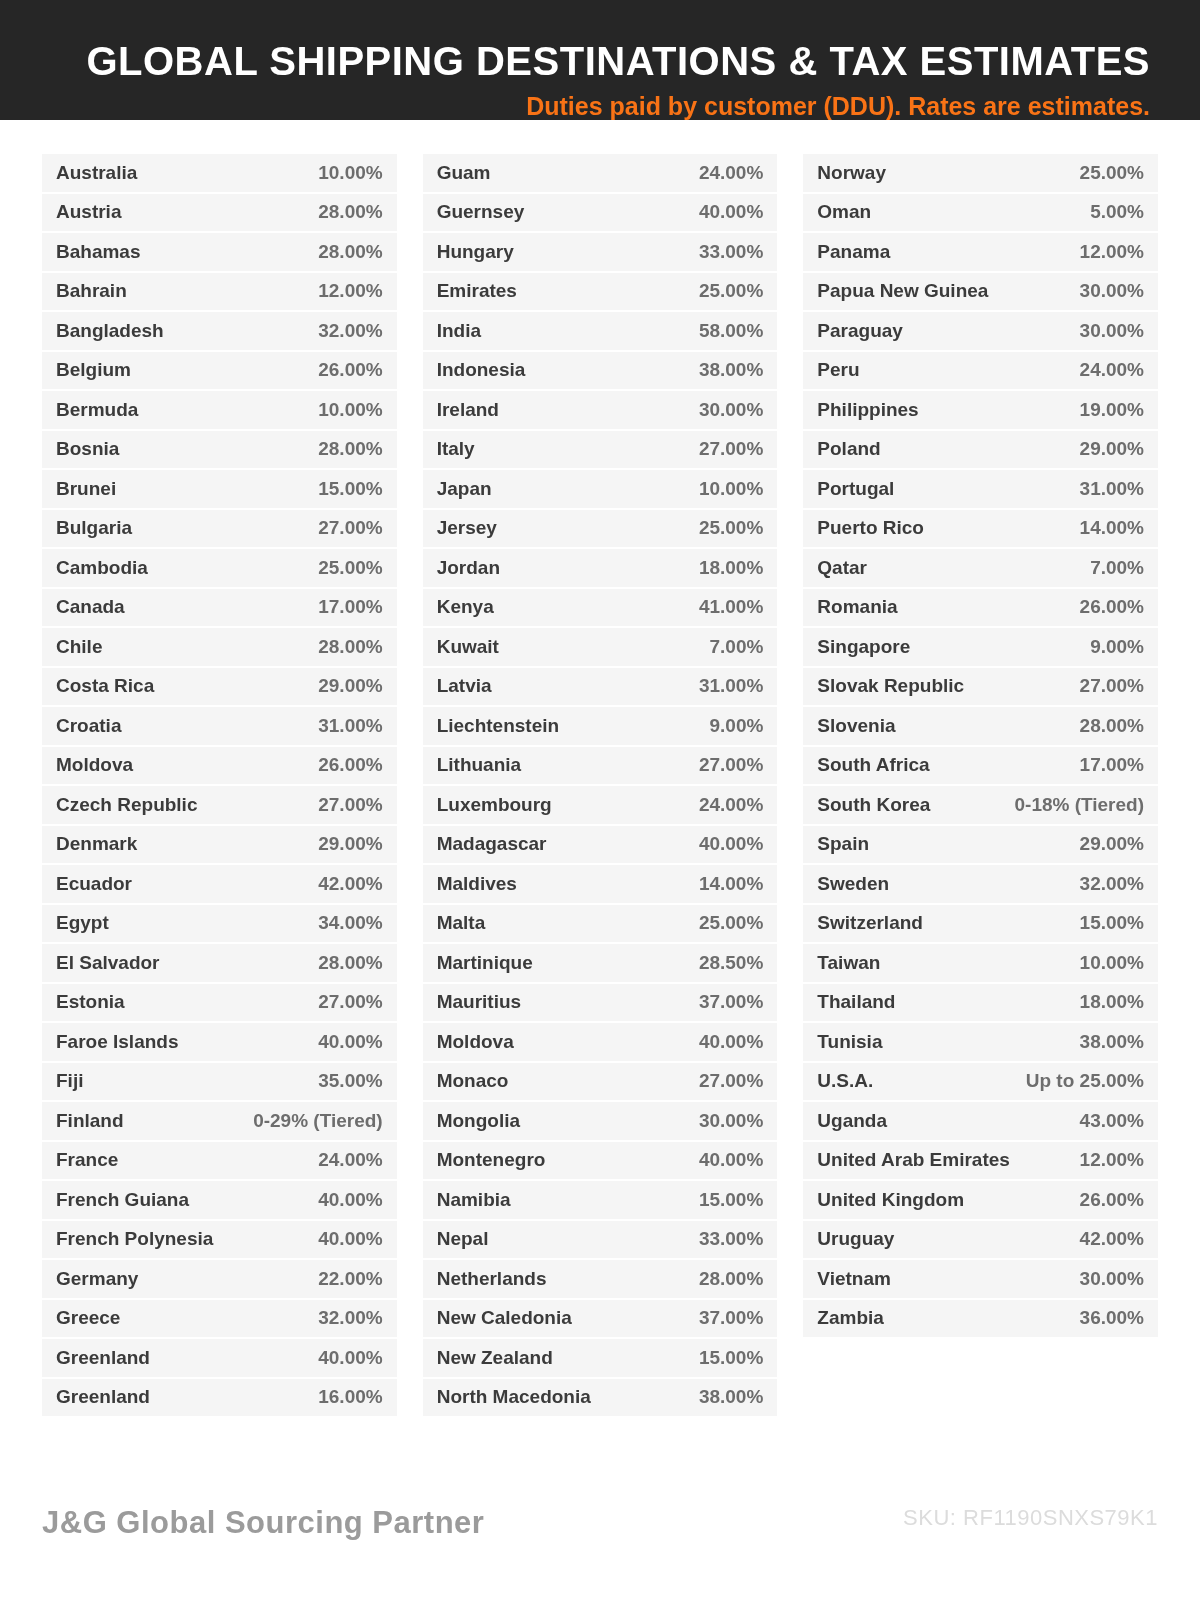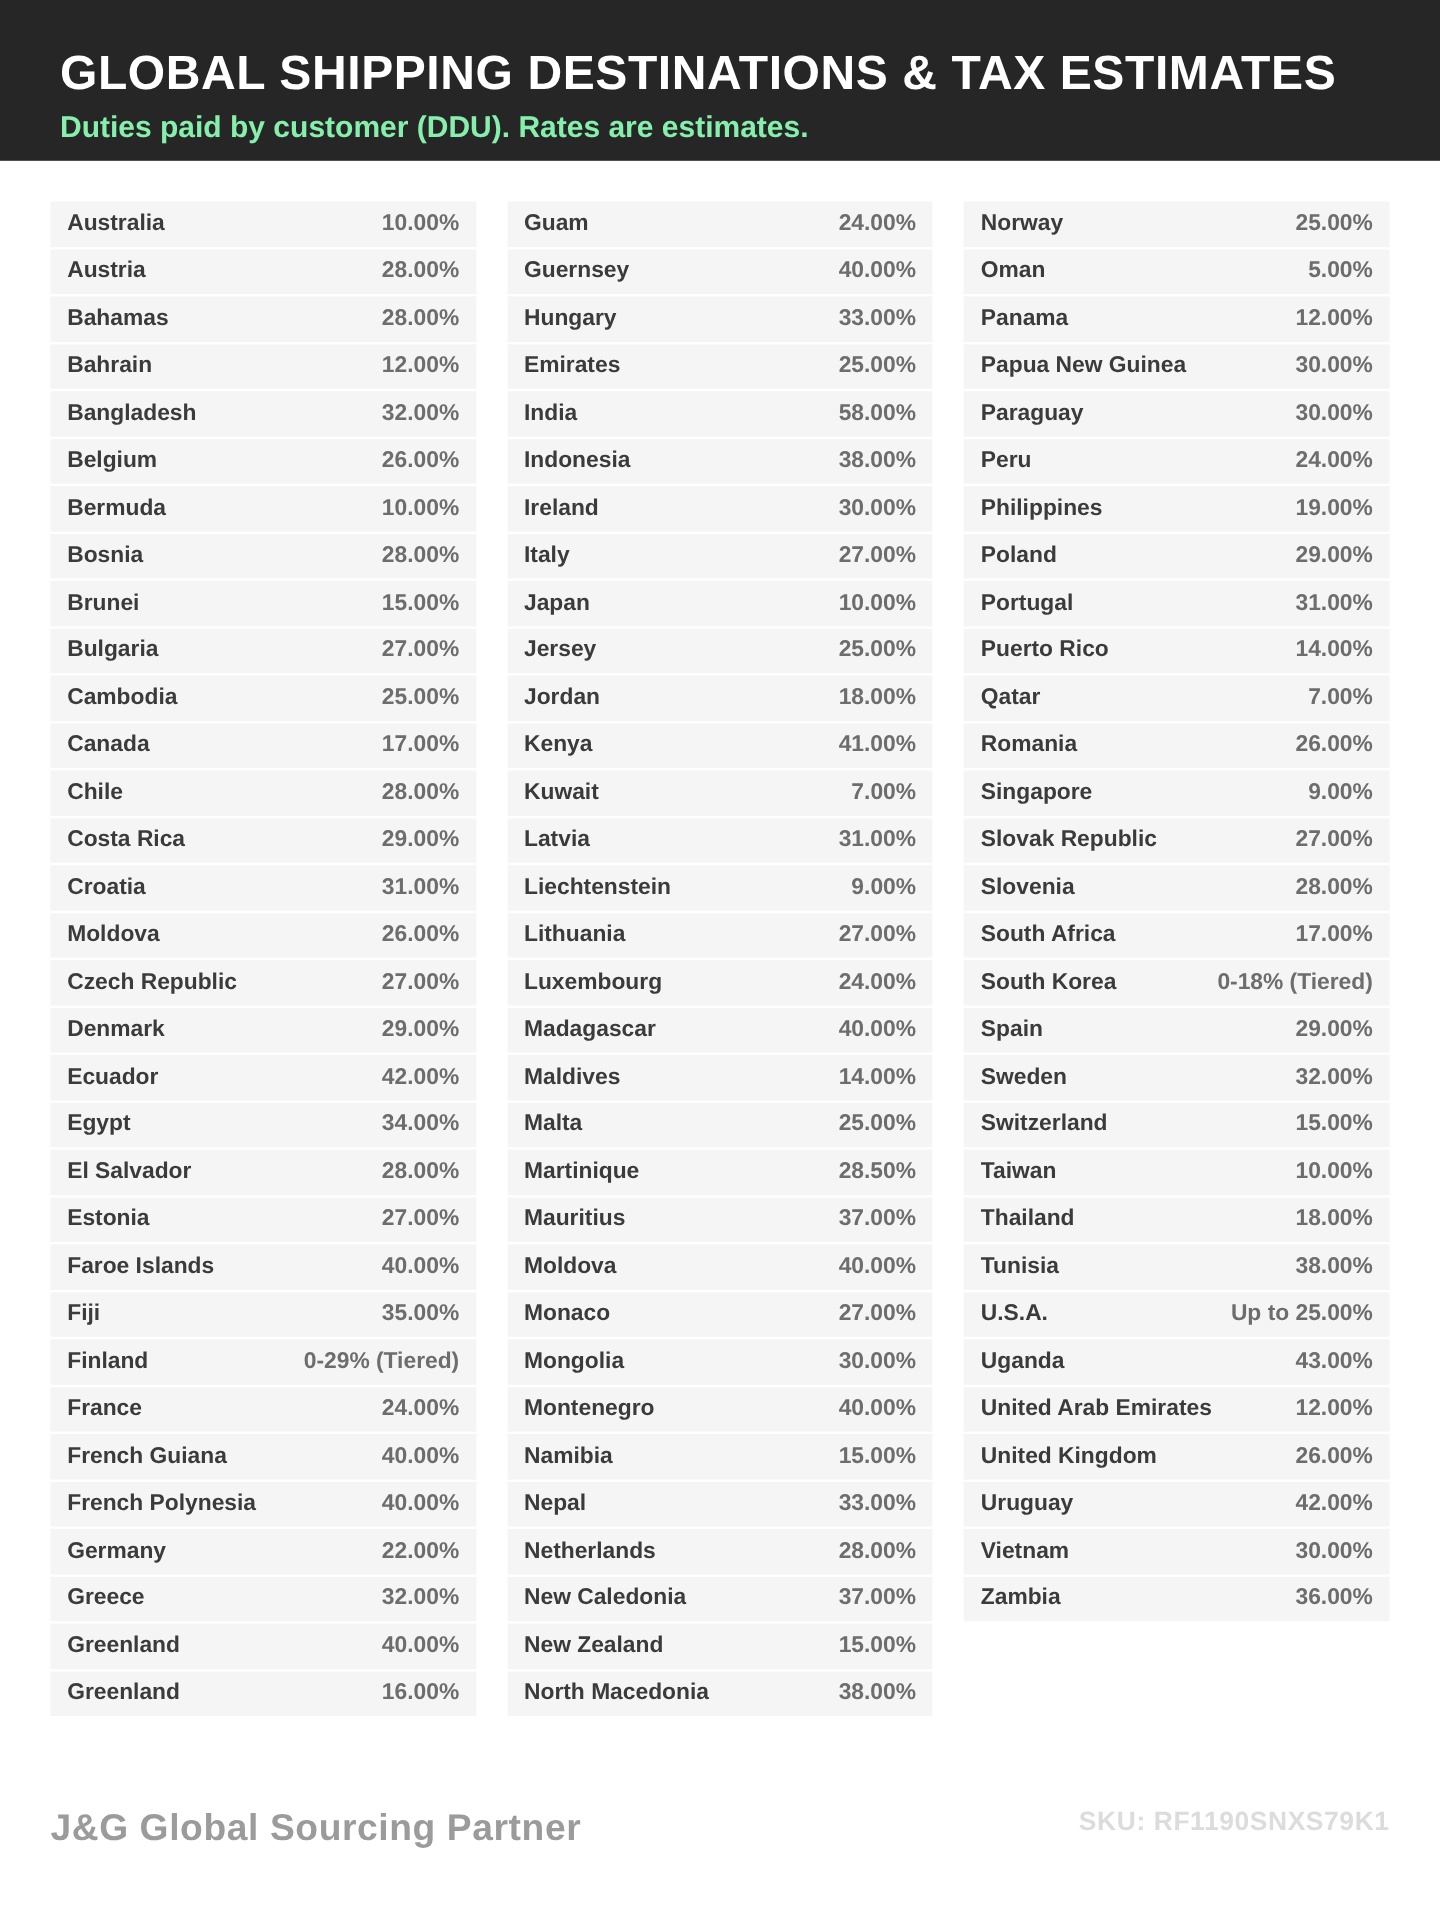--- a/index.html
+++ b/index.html
@@ -6,33 +6,34 @@
   html, body { background: #ffffff; }
   body {
     width: 1200px;
     height: 1600px;
     font-family: "Liberation Sans", sans-serif;
     position: relative;
     overflow: hidden;
   }
   .header {
     background: #262626;
-    height: 134px;
+    height: 120px;
     padding: 40px 50px 0 50px;
+    text-align: right;
   }
   .header .title {
     color: #ffffff;
     font-size: 40px;
     font-weight: 800;
     letter-spacing: 0.5px;
     line-height: 1.05;
     white-space: nowrap;
   }
   .header .subtitle {
-    color: #86efac;
+    color: #f97316;
     font-size: 25px;
     font-weight: 700;
     margin-top: 10px;
     white-space: nowrap;
   }
   .table-wrap {
     display: flex;
     gap: 26px;
     margin: 34px 42px 0 42px;
   }
@@ -75,21 +76,21 @@
     align-items: flex-start;
   }
   .brand {
     font-size: 31px;
     font-weight: 800;
     color: #9b9b9b;
     letter-spacing: 0.5px;
   }
   .sku {
     font-size: 22px;
-    font-weight: 700;
+    font-weight: 400;
     color: #dcdcdc;
     letter-spacing: 0.5px;
   }
 </style>
 </head>
 <body>
 
 <div class="header">
   <div class="title">GLOBAL SHIPPING DESTINATIONS &amp; TAX ESTIMATES</div>
   <div class="subtitle">Duties paid by customer (DDU). Rates are estimates.</div>

